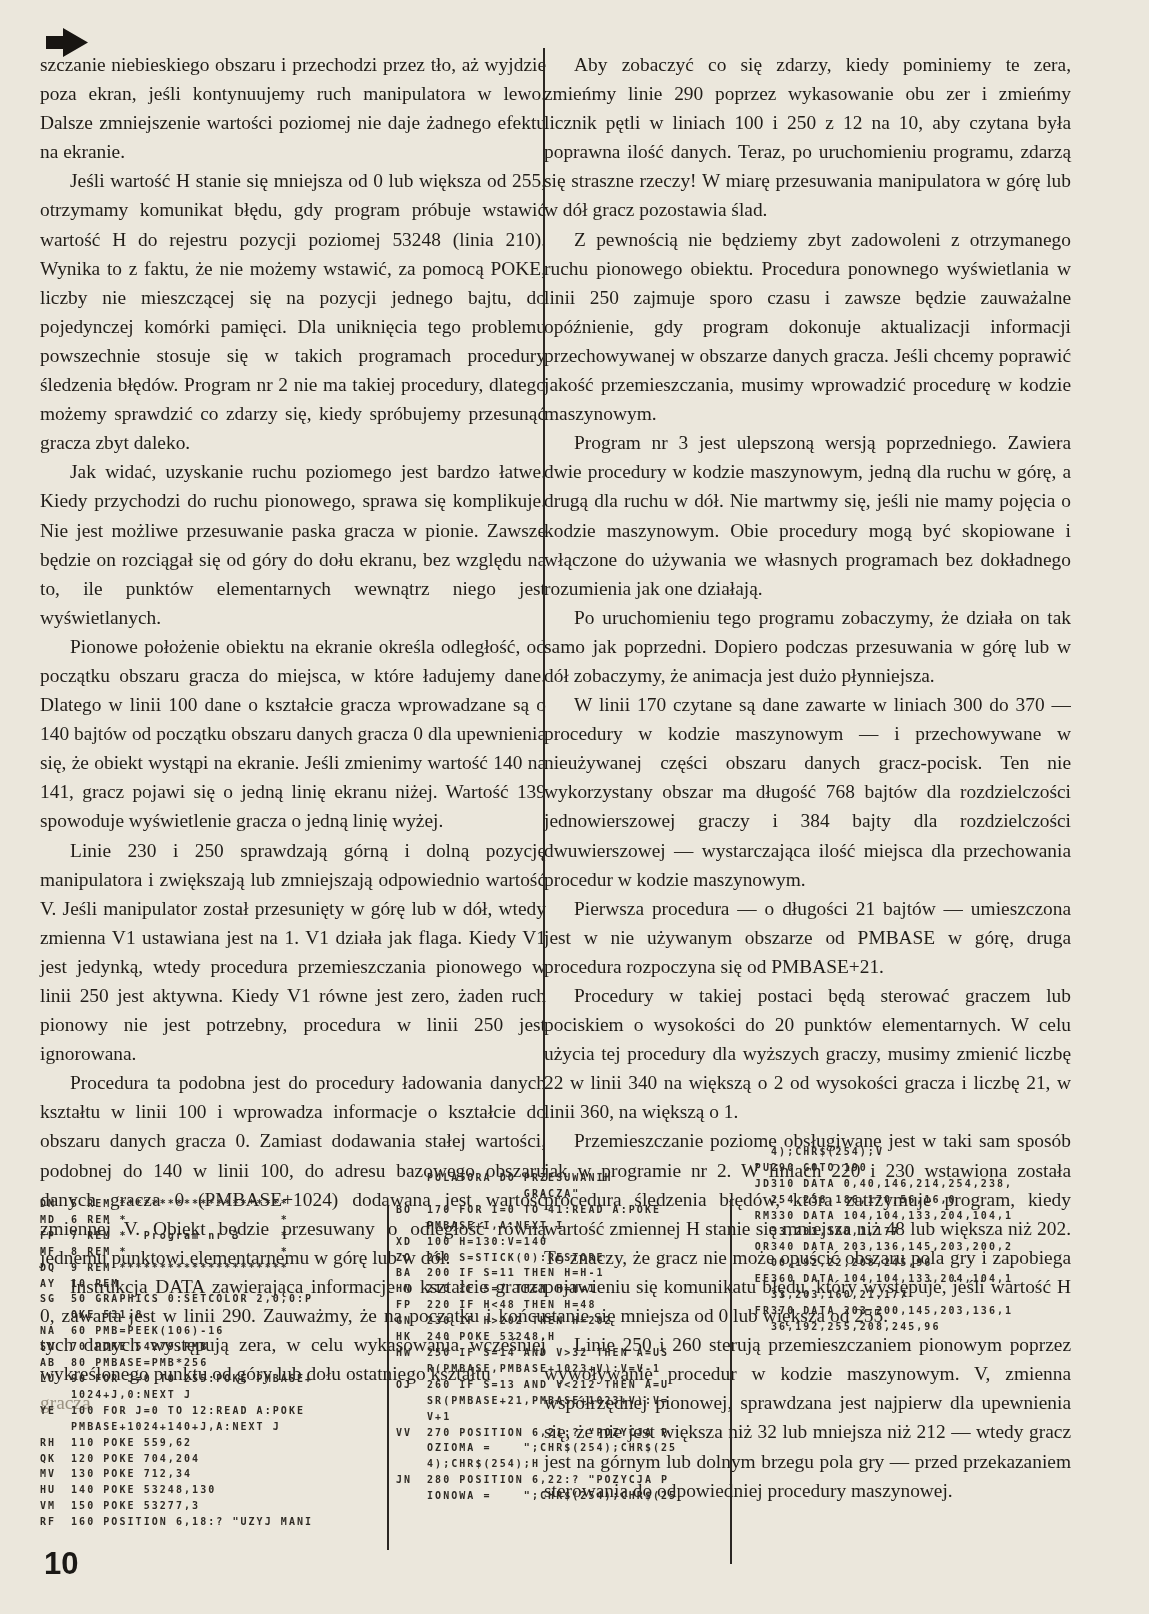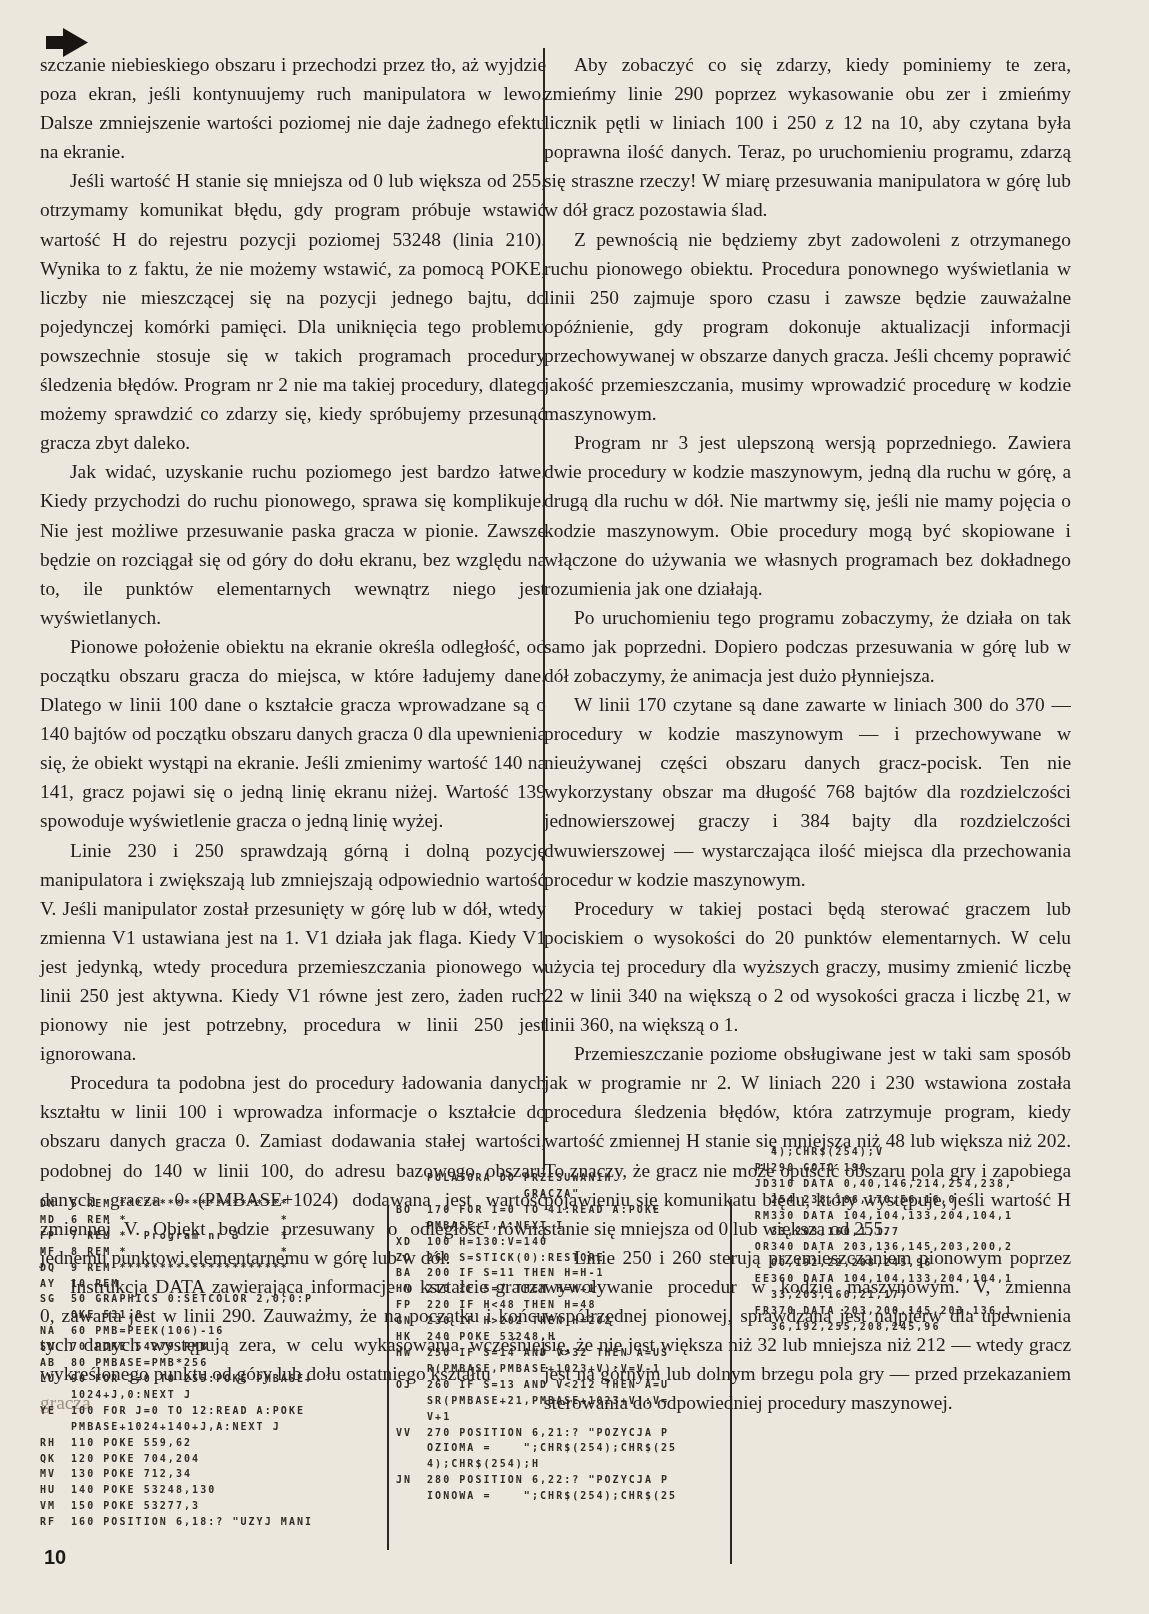--- a/index.html
+++ b/index.html
@@ -41,21 +41,21 @@
   .listing-col-1{left:40px;top:1196px;}
   .listing-col-2{left:396px;top:1170px;}
   .listing-col-3{left:740px;top:1144px;text-align:right;}
   .crow{display:flex;}
   .ctag{flex:0 0 31px;white-space:pre;}
   .ccode{white-space:pre;}
   
   .pagenum{
     position:absolute;left:44px;top:1546px;
     font-family:"Liberation Sans",sans-serif;
-    font-weight:bold;font-size:20px;color:#1b1916;
+    font-weight:bold;font-size:31px;color:#1b1916;
   }
 </style>
 </head>
 <body>
 
 <div class="page">
 
   <svg class="arrow" viewBox="0 0 42 31">
     <polygon points="0,9 17,9 17,1 42,15.5 17,30 17,22 0,22" fill="#181512"></polygon>
   </svg>
@@ -74,20 +74,21 @@
 
   <div class="vrule rule-text"></div>
 
   <div class="textcol col-right">
 
   <p class="indent">Aby zobaczyć co się zdarzy, kiedy pominiemy te zera, zmieńmy linie 290 poprzez wykasowanie obu zer i zmieńmy licznik pętli w liniach 100 i 250 z 12 na 10, aby czytana była poprawna ilość danych. Teraz, po uruchomieniu programu, zdarzą się straszne rzeczy! W miarę przesuwania manipulatora w górę lub w dół gracz pozostawia ślad.</p>
       <p class="indent">Z pewnością nie będziemy zbyt zadowoleni z otrzymanego ruchu pionowego obiektu. Procedura ponownego wyświetlania w linii 250 zajmuje sporo czasu i zawsze będzie zauważalne opóźnienie, gdy program dokonuje aktualizacji informacji przechowywanej w obszarze danych gracza. Jeśli chcemy poprawić jakość przemieszczania, musimy wprowadzić procedurę w kodzie maszynowym.</p>
       <p class="indent">Program nr 3 jest ulepszoną wersją poprzedniego. Zawiera dwie procedury w kodzie maszynowym, jedną dla ruchu w górę, a drugą dla ruchu w dół. Nie martwmy się, jeśli nie mamy pojęcia o kodzie maszynowym. Obie procedury mogą być skopiowane i włączone do używania we własnych programach bez dokładnego rozumienia jak one działają.</p>
       <p class="indent">Po uruchomieniu tego programu zobaczymy, że działa on tak samo jak poprzedni. Dopiero podczas przesuwania w górę lub w dół zobaczymy, że animacja jest dużo płynniejsza.</p>
       <p class="indent">W linii 170 czytane są dane zawarte w liniach 300 do 370 — procedury w kodzie maszynowym — i przechowywane w nieużywanej części obszaru danych gracz-pocisk. Ten nie wykorzystany obszar ma długość 768 bajtów dla rozdzielczości jednowierszowej graczy i 384 bajty dla rozdzielczości dwuwierszowej — wystarczająca ilość miejsca dla przechowania procedur w kodzie maszynowym.</p>
+      <p class="indent">Pierwsza procedura — o długości 21 bajtów — umieszczona jest w nie używanym obszarze od PMBASE w górę, druga procedura rozpoczyna się od PMBASE+21.</p>
       <p class="indent">Procedury w takiej postaci będą sterować graczem lub pociskiem o wysokości do 20 punktów elementarnych. W celu użycia tej procedury dla wyższych graczy, musimy zmienić liczbę 22 w linii 340 na większą o 2 od wysokości gracza i liczbę 21, w linii 360, na większą o 1.</p>
       <p class="indent">Przemieszczanie poziome obsługiwane jest w taki sam sposób jak w programie nr 2. W liniach 220 i 230 wstawiona została procedura śledzenia błędów, która zatrzymuje program, kiedy wartość zmiennej H stanie się mniejsza niż 48 lub większa niż 202. To znaczy, że gracz nie może opuścić obszaru pola gry i zapobiega pojawieniu się komunikatu błędu, który występuje, jeśli wartość H stanie się mniejsza od 0 lub większa od 255.</p>
       <p class="indent">Linie 250 i 260 sterują przemieszczaniem pionowym poprzez wywoływanie procedur w kodzie maszynowym. V, zmienna współrzędnej pionowej, sprawdzana jest najpierw dla upewnienia się, że nie jest większa niż 32 lub mniejsza niż 212 — wtedy gracz jest na górnym lub dolnym brzegu pola gry — przed przekazaniem sterowania do odpowiedniej procedury maszynowej.</p>
     </div>
 
   <div class="listing-col listing-col-1">
 
   <div class="crow">
         <span class="ctag">DM</span>
         <span class="ccode">5 REM *********************</span>

